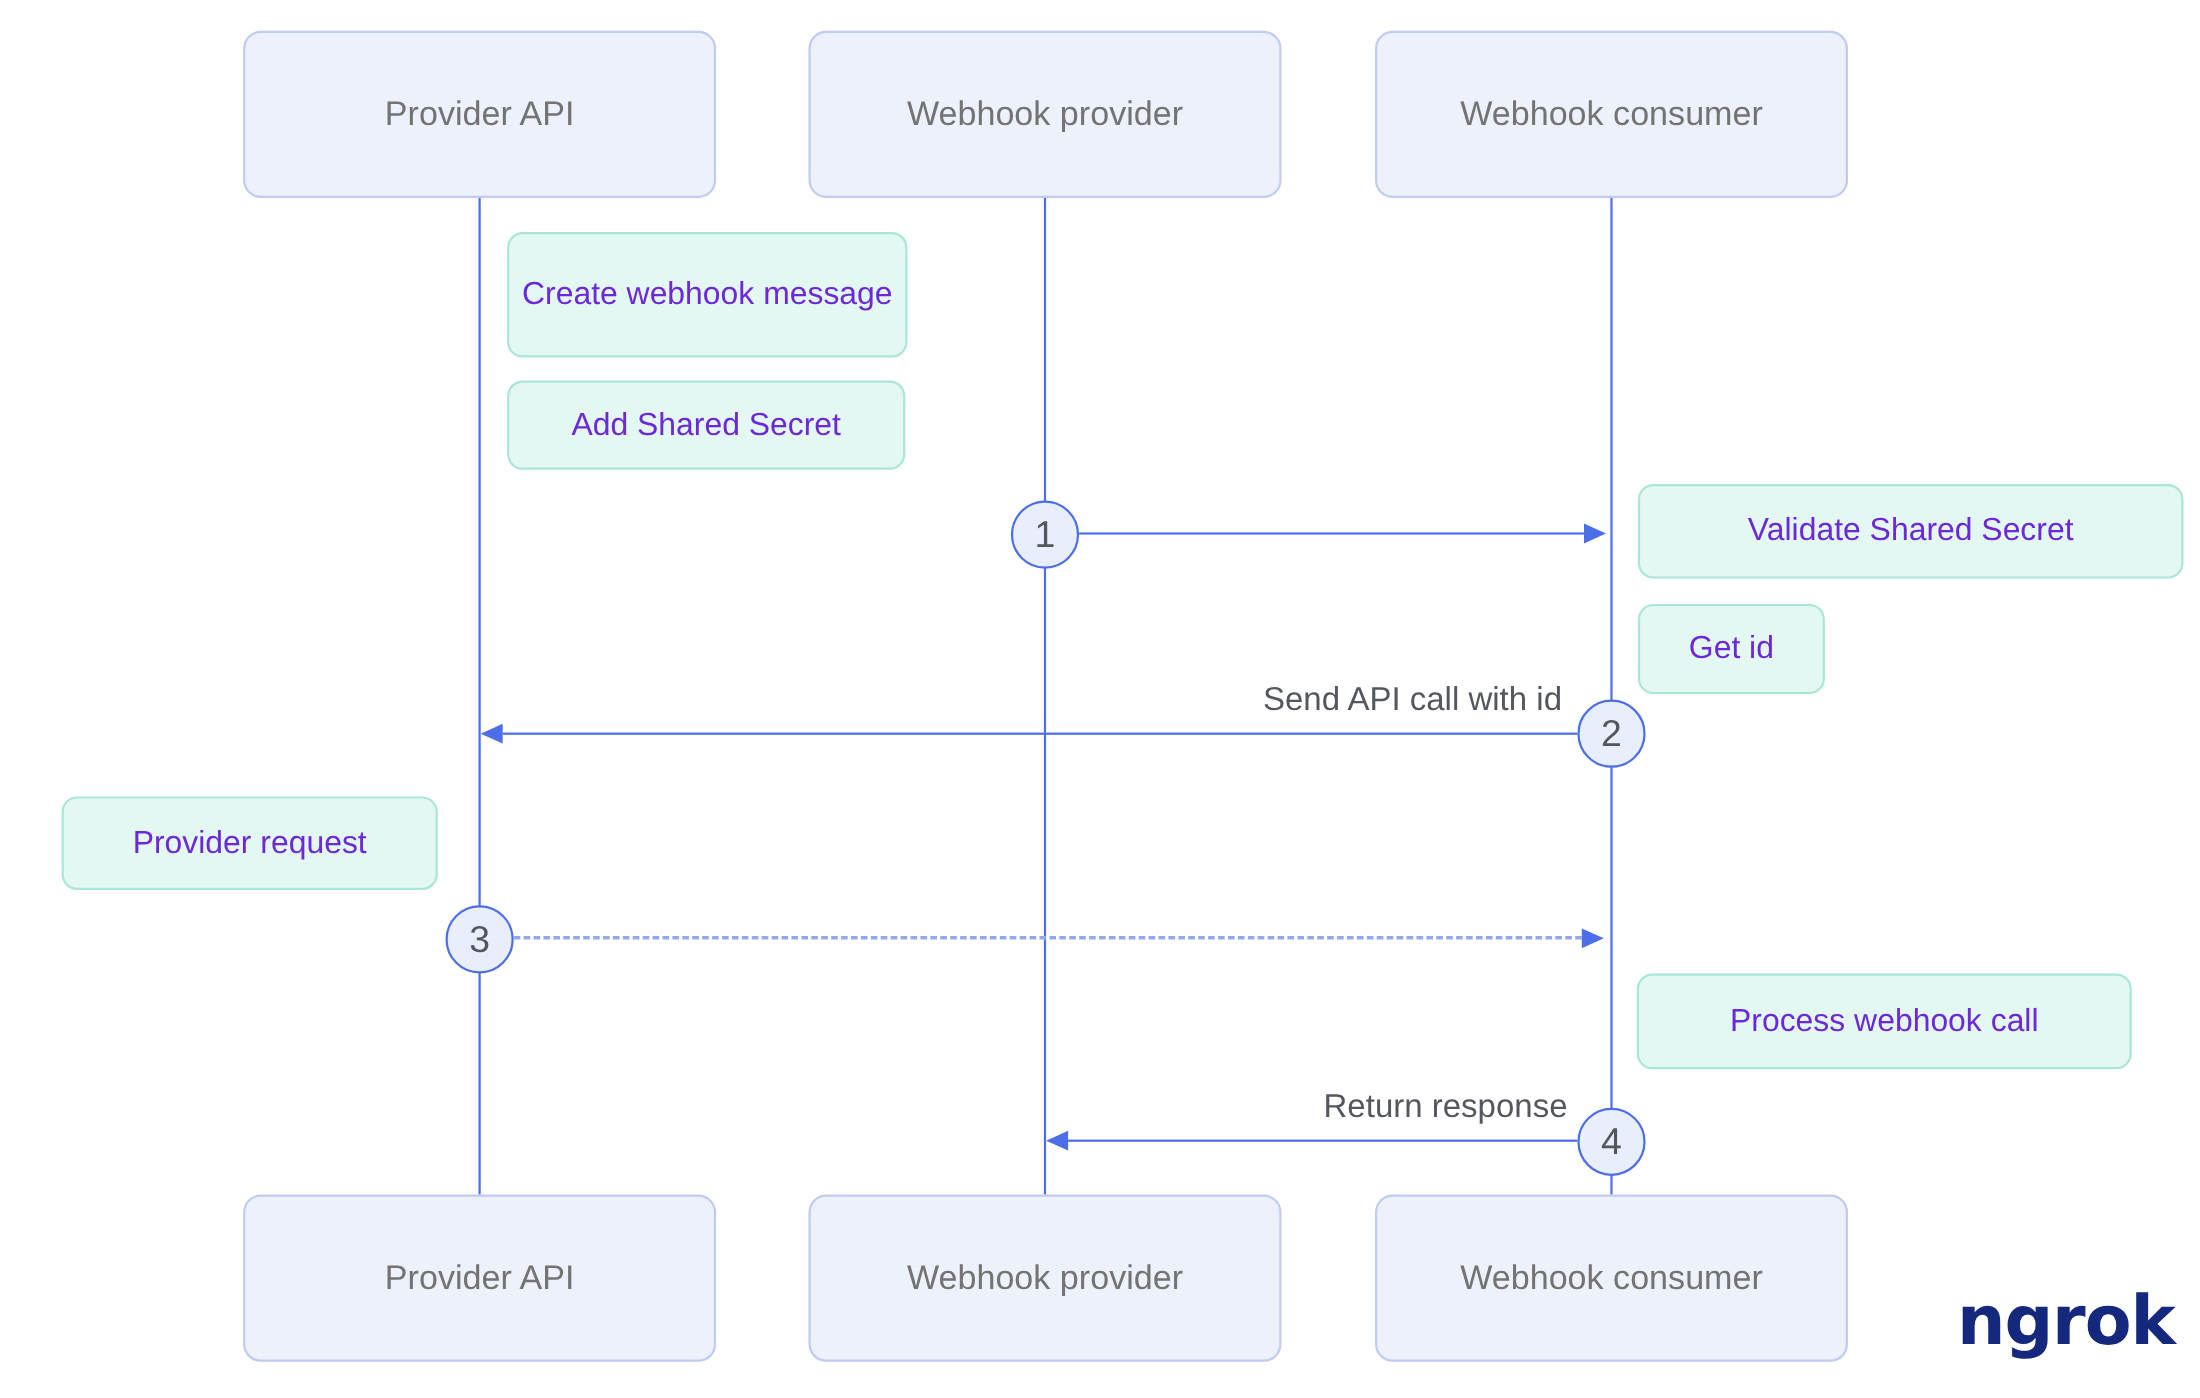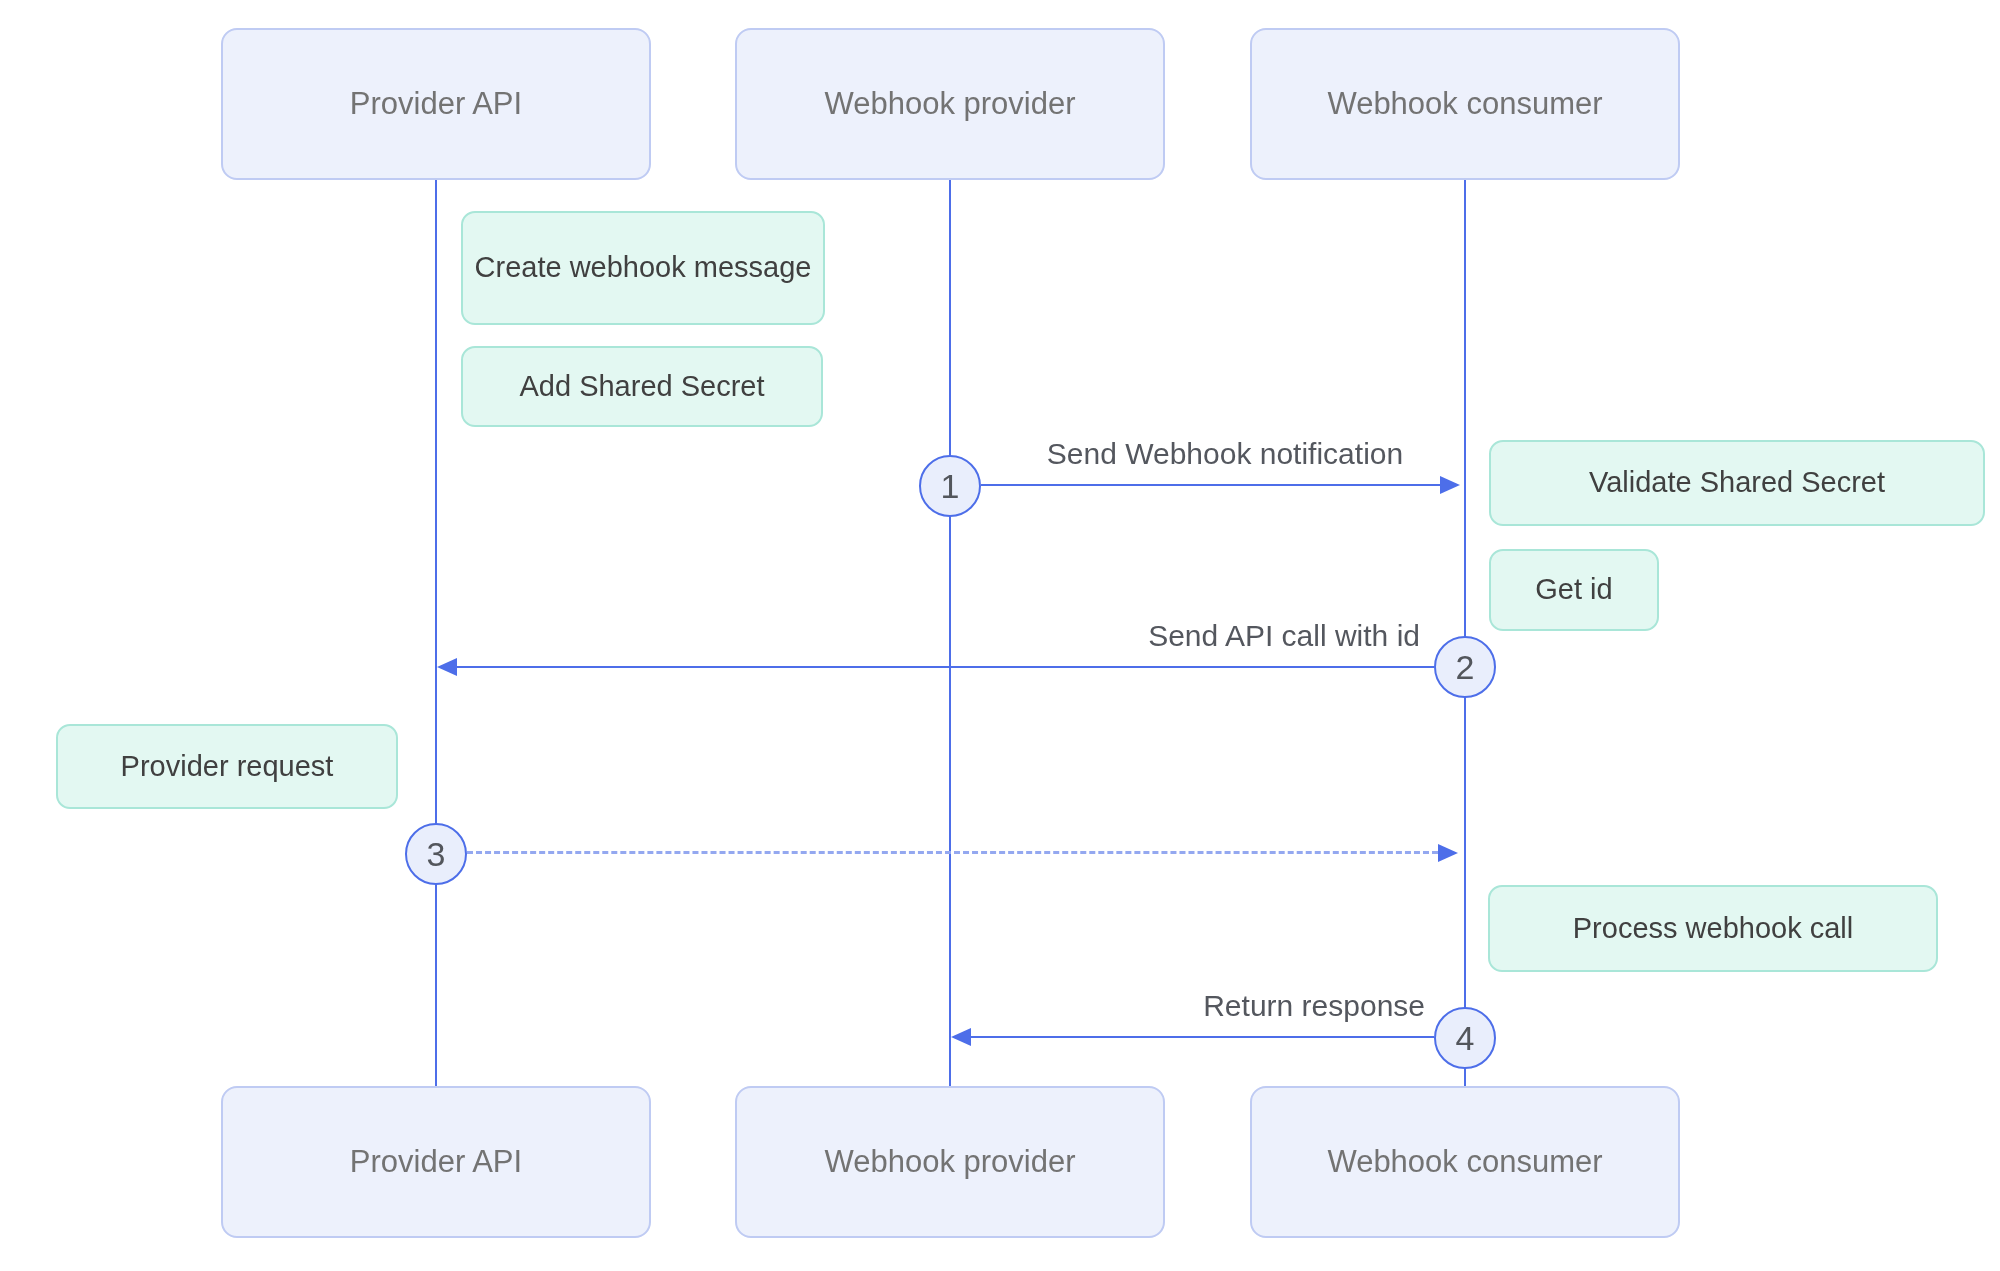--- a/index.html
+++ b/index.html
@@ -12,21 +12,21 @@
     background:#EDF1FC;border:2px solid #BFCBF3;border-radius:16px;
     display:flex;align-items:center;justify-content:center;
     font-size:31px;color:#737373;box-sizing:border-box;z-index:3;
   }
   .lifeline{
     position:absolute;top:180px;height:906px;width:2px;background:#4D6EE9;z-index:1;
   }
   .note{
     position:absolute;background:#E3F8F2;border:2px solid #A9E6D8;border-radius:14px;
     display:flex;align-items:center;justify-content:center;text-align:center;
-    font-size:29px;color:#404040;line-height:1.3;box-sizing:border-box;z-index:4;padding:4px 10px;
+    font-size:29px;color:#6d28d9;line-height:1.3;box-sizing:border-box;z-index:4;padding:4px 10px;
   }
   .msg-line{position:absolute;height:0;border-top:2px solid #4D6EE9;z-index:2;}
   .msg-line.dashed{border-top:3px dashed #94A8F0;}
   .head-right{
     position:absolute;width:0;height:0;z-index:2;
     border-top:9px solid transparent;border-bottom:9px solid transparent;border-left:20px solid #4D6EE9;
   }
   .head-left{
     position:absolute;width:0;height:0;z-index:2;
     border-top:9px solid transparent;border-bottom:9px solid transparent;border-right:20px solid #4D6EE9;
@@ -78,21 +78,20 @@
   <div class="note" style="left:1489px;top:549px;width:170px;height:82px;">
     <span>Get id</span>
   </div>
   <div class="note" style="left:56px;top:724px;width:342px;height:85px;">
     <span>Provider request</span>
   </div>
   <div class="note" style="left:1488px;top:885px;width:450px;height:87px;">
     <span>Process webhook call</span>
   </div>
 
-  <div class="msg-label" style="left:990px;top:437px;width:470px;text-align:center;">Send Webhook notification</div>
   <div class="msg-line" style="left:981px;top:484px;width:459px;"></div>
   <div class="head-right" style="left:1440px;top:476px;"></div>
   <div class="num-circle" style="left:919px;top:455px;">
     <span>1</span>
   </div>
 
   <div class="msg-label" style="left:990px;top:619px;width:430px;text-align:right;">Send API call with id</div>
   <div class="msg-line" style="left:457px;top:666px;width:977px;"></div>
   <div class="head-left" style="left:437px;top:658px;"></div>
   <div class="num-circle" style="left:1434px;top:636px;">
@@ -115,14 +114,15 @@
   <div class="actor" style="left:221px;top:1086px;">
     <span>Provider API</span>
   </div>
   <div class="actor" style="left:735px;top:1086px;">
     <span>Webhook provider</span>
   </div>
   <div class="actor" style="left:1250px;top:1086px;">
     <span>Webhook consumer</span>
   </div>
 
+  <div class="logo">ngrok</div>
 
 </div>
 
 </body></html>

